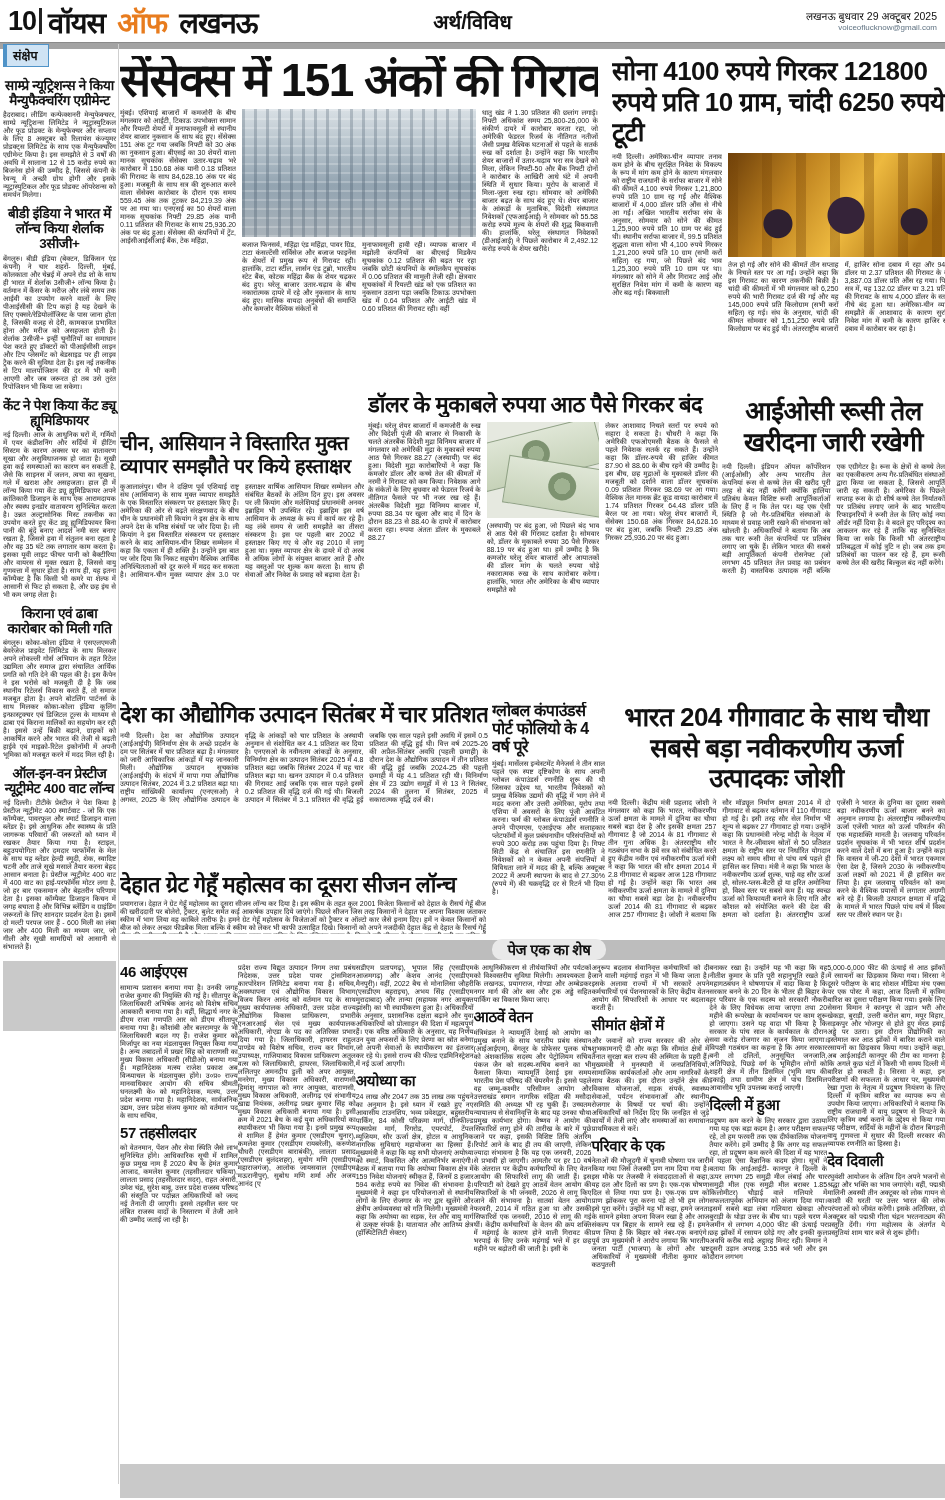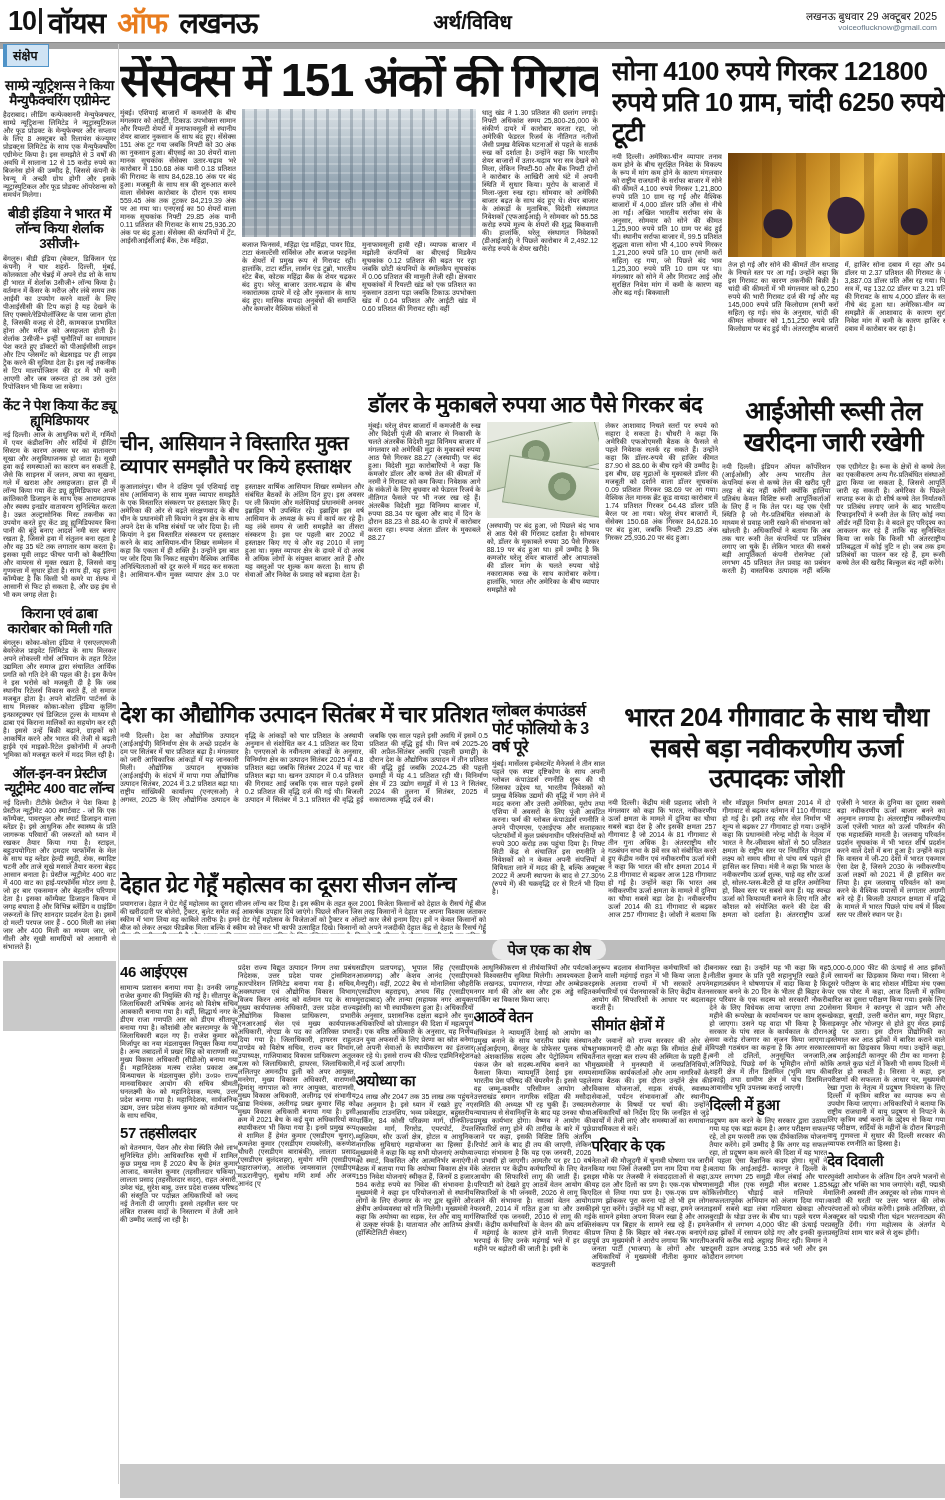--- a/index.html
+++ b/index.html
@@ -177,21 +177,21 @@
       <div class="h-xl" style="text-align:center;">आईओसी रूसी तेल खरीदना जारी रखेगी</div>
       <div class="bodytxt" style="margin-top:6px;column-count:2;column-gap:6px;height:226px;">नयी दिल्ली। इंडियन ऑयल कॉर्पोरेशन (आईओसी) और अन्य भारतीय तेल कंपनियां रूस से कच्चे तेल की खरीद पूरी तरह से बंद नहीं करेंगी क्योंकि हालिया प्रतिबंध केवल विशिष्ट रूसी आपूर्तिकर्ताओं के लिए हैं न कि तेल पर। यह एक ऐसी स्थिति है जो गैर-प्रतिबंधित संस्थाओं के माध्यम से प्रवाह जारी रखने की संभावना को खोलती है। अधिकारियों ने बताया कि अब तक चार रूसी तेल कंपनियों पर प्रतिबंध लगाए जा चुके हैं। लेकिन भारत की सबसे बड़ी आपूर्तिकर्ता कंपनी रोसनेफ्ट (जो लगभग 45 प्रतिशत तेल प्रवाह का प्रबंधन करती है) वास्तविक उत्पादक नहीं बल्कि एक एग्रीगेटर है। रूस के क्षेत्रों से कच्चे तेल का एकत्रीकरण अन्य गैर-प्रतिबंधित संस्थाओं द्वारा किया जा सकता है, जिससे आपूर्ति जारी रह सकती है। अमेरिका के पिछले सप्ताह रूस के दो शीर्ष कच्चे तेल निर्यातकों पर प्रतिबंध लगाए जाने के बाद भारतीय रिफाइनरियों ने रूसी तेल के लिए कोई नया ऑर्डर नहीं दिया है। वे बदले हुए परिदृश्य का आकलन कर रहे हैं ताकि वह सुनिश्चित किया जा सके कि किसी भी अंतरराष्ट्रीय प्रतिबद्धता में कोई त्रुटि न हो। जब तक हम प्रतिबंधों का पालन कर रहे हैं, हम रूसी कच्चे तेल की खरीद बिल्कुल बंद नहीं करेंगे।</div>
     </div>
 
     <div class="art" style="left:0;top:646px;width:368px;height:166px;">
       <div class="h-lg h-1line">देश का औद्योगिक उत्पादन सितंबर में चार प्रतिशत बढ़ा</div>
       <div class="bodytxt" style="margin-top:5px;column-count:3;column-gap:6px;height:130px;">नयी दिल्ली। देश का औद्योगिक उत्पादन (आईआईपी) विनिर्माण क्षेत्र के अच्छे प्रदर्शन के दम पर सितंबर में चार प्रतिशत बढ़ा है। मंगलवार को जारी आधिकारिक आंकड़ों में यह जानकारी मिली। औद्योगिक उत्पादन सूचकांक (आईआईपी) के संदर्भ में मापा गया औद्योगिक उत्पादन सितंबर, 2024 में 3.2 प्रतिशत बढ़ा था। राष्ट्रीय सांख्यिकी कार्यालय (एनएसओ) ने अगस्त, 2025 के लिए औद्योगिक उत्पादन के वृद्धि के आंकड़ों को चार प्रतिशत के अस्थायी अनुमान से संशोधित कर 4.1 प्रतिशत कर दिया है। एनएसओ के नवीनतम आंकड़ों के अनुसार, विनिर्माण क्षेत्र का उत्पादन सितंबर 2025 में 4.8 प्रतिशत बढ़ा जबकि सितंबर 2024 में यह चार प्रतिशत बढ़ा था। खनन उत्पादन में 0.4 प्रतिशत की गिरावट आई जबकि एक साल पहले इसमें 0.2 प्रतिशत की वृद्धि दर्ज की गई थी। बिजली उत्पादन में सितंबर में 3.1 प्रतिशत की वृद्धि हुई जबकि एक साल पहले इसी अवधि में इसमें 0.5 प्रतिशत की वृद्धि हुई थी। वित्त वर्ष 2025-26 की अप्रैल-सितंबर अवधि (पहली छमाही) के दौरान देश के औद्योगिक उत्पादन में तीन प्रतिशत की वृद्धि हुई जबकि 2024-25 की पहली छमाही में यह 4.1 प्रतिशत रही थी। विनिर्माण क्षेत्र में 23 उद्योग समूहों में से 13 ने सितंबर, 2024 की तुलना में सितंबर, 2025 में सकारात्मक वृद्धि दर्ज की।</div>
     </div>
 
     <div class="art" style="left:372px;top:646px;width:113px;height:232px;">
-      <div style="font-size:16px;font-weight:800;line-height:1.12;letter-spacing:-.4px;">ग्लोबल कंपाउंडर्स पोर्ट फोलियो के 3 वर्ष पूरे</div>
+      <div style="font-size:16px;font-weight:800;line-height:1.12;letter-spacing:-.4px;">ग्लोबल कंपाउंडर्स पोर्ट फोलियो के 4 वर्ष पूरे</div>
       <div class="bodytxt" style="margin-top:4px;height:186px;">मुंबई। मार्सेलस इन्वेस्टमेंट मैनेजर्स ने तीन साल पहले एक स्पष्ट दृष्टिकोण के साथ अपनी ग्लोबल कंपाउंडर्स रणनीति शुरू की थी जिसका उद्देश्य था, भारतीय निवेशकों को प्रमुख वैश्विक उद्यमों की वृद्धि में भाग लेने में मदद करना और उत्तरी अमेरिका, यूरोप तथा एशिया में अवसरों के लिए पूंजी आवंटित करना। फर्म की ग्लोबल कंपाउंडर्स रणनीति ने अपने पीएमएस, एआईएफ और सलाहकार प्लेटफॉर्मों में कुल प्रबंधनाधीन परिसंपत्तियों को रुपये 300 करोड़ तक पहुंचा दिया है। गिफ्ट सिटी केंद्र से संचालित इस रणनीति ने निवेशकों को न केवल अपनी संपत्तियों में विविधता लाने में मदद की है, बल्कि अक्टूबर 2022 में अपनी स्थापना के बाद से 27.30% (रुपये में) की चक्रवृद्धि दर से रिटर्न भी दिया है।</div>
     </div>
 
     <div class="art" style="left:488px;top:646px;width:337px;height:230px;">
       <div class="h-xl" style="text-align:center;">भारत 204 गीगावाट के साथ चौथा सबसे बड़ा नवीकरणीय ऊर्जा उत्पादकः जोशी</div>
       <div class="bodytxt" style="margin-top:5px;column-count:3;column-gap:6px;height:158px;">नयी दिल्ली। केंद्रीय मंत्री प्रहलाद जोशी ने मंगलवार को कहा कि भारत, नवीकरणीय ऊर्जा क्षमता के मामले में दुनिया का चौथा सबसे बड़ा देश है और इसकी क्षमता 257 गीगावाट है जो 2014 के 81 गीगावाट से तीन गुना अधिक है। अंतरराष्ट्रीय सौर गठबंधन सभा के 8वें सत्र को संबोधित करते हुए केंद्रीय नवीन एवं नवीकरणीय ऊर्जा मंत्री ने कहा कि भारत की सौर क्षमता 2014 में 2.8 गीगावाट से बढ़कर आज 128 गीगावाट हो गई है। उन्होंने कहा कि भारत अब नवीकरणीय ऊर्जा क्षमता के मामले में दुनिया का चौथा सबसे बड़ा देश है। नवीकरणीय ऊर्जा 2014 की 81 गीगावाट से बढ़कर आज 257 गीगावाट है। जोशी ने बताया कि सौर मॉड्यूल निर्माण क्षमता 2014 में दो गीगावाट से बढ़कर वर्तमान में 110 गीगावाट हो गई है। इसी तरह सौर सेल निर्माण भी शून्य से बढ़कर 27 गीगावाट हो गया। उन्होंने कहा कि प्रधानमंत्री नरेन्द्र मोदी के नेतृत्व में भारत ने गैर-जीवाश्म स्रोतों से 50 प्रतिशत क्षमता के राष्ट्रीय स्तर पर निर्धारित योगदान लक्ष्य को समय सीमा से पांच वर्ष पहले ही हासिल कर लिया। मंत्री ने कहा कि भारत के नवीकरणीय ऊर्जा शुल्क, चाहे वह सौर ऊर्जा हो, सोलर-प्लस-बैटरी हो या हरित अमोनिया हो, विश्व स्तर पर सबसे कम हैं। यह स्वच्छ ऊर्जा को किफायती बनाने के लिए गति और कौशल को संयोजित करने की देश की क्षमता को दर्शाता है। अंतरराष्ट्रीय ऊर्जा एजेंसी ने भारत के दुनिया का दूसरा सबसे बड़ा नवीकरणीय ऊर्जा बाजार बनने का अनुमान लगाया है। अंतरराष्ट्रीय नवीकरणीय ऊर्जा एजेंसी भारत को ऊर्जा परिवर्तन की एक महाशक्ति मानती है। जलवायु परिवर्तन प्रदर्शन सूचकांक में भी भारत शीर्ष प्रदर्शन करने वाले देशों में बना हुआ है। उन्होंने कहा कि वास्तव में जी-20 देशों में भारत एकमात्र ऐसा देश है, जिसने 2030 के नवीकरणीय ऊर्जा लक्ष्यों को 2021 में ही हासिल कर लिया है। हम जलवायु परिवर्तन को कम करने के वैश्विक प्रयासों में लगातार अग्रणी बने रहे हैं। बिजली उत्पादन क्षमता में वृद्धि के मामले में भारत पिछले पांच वर्ष में विश्व स्तर पर तीसरे स्थान पर है।</div>
     </div>
 
     <div class="art" style="left:0;top:816px;width:366px;height:62px;">
       <div class="h-lg h-1line">देहात ग्रेट गेहूँ महोत्सव का दूसरा सीजन लॉन्च</div>

